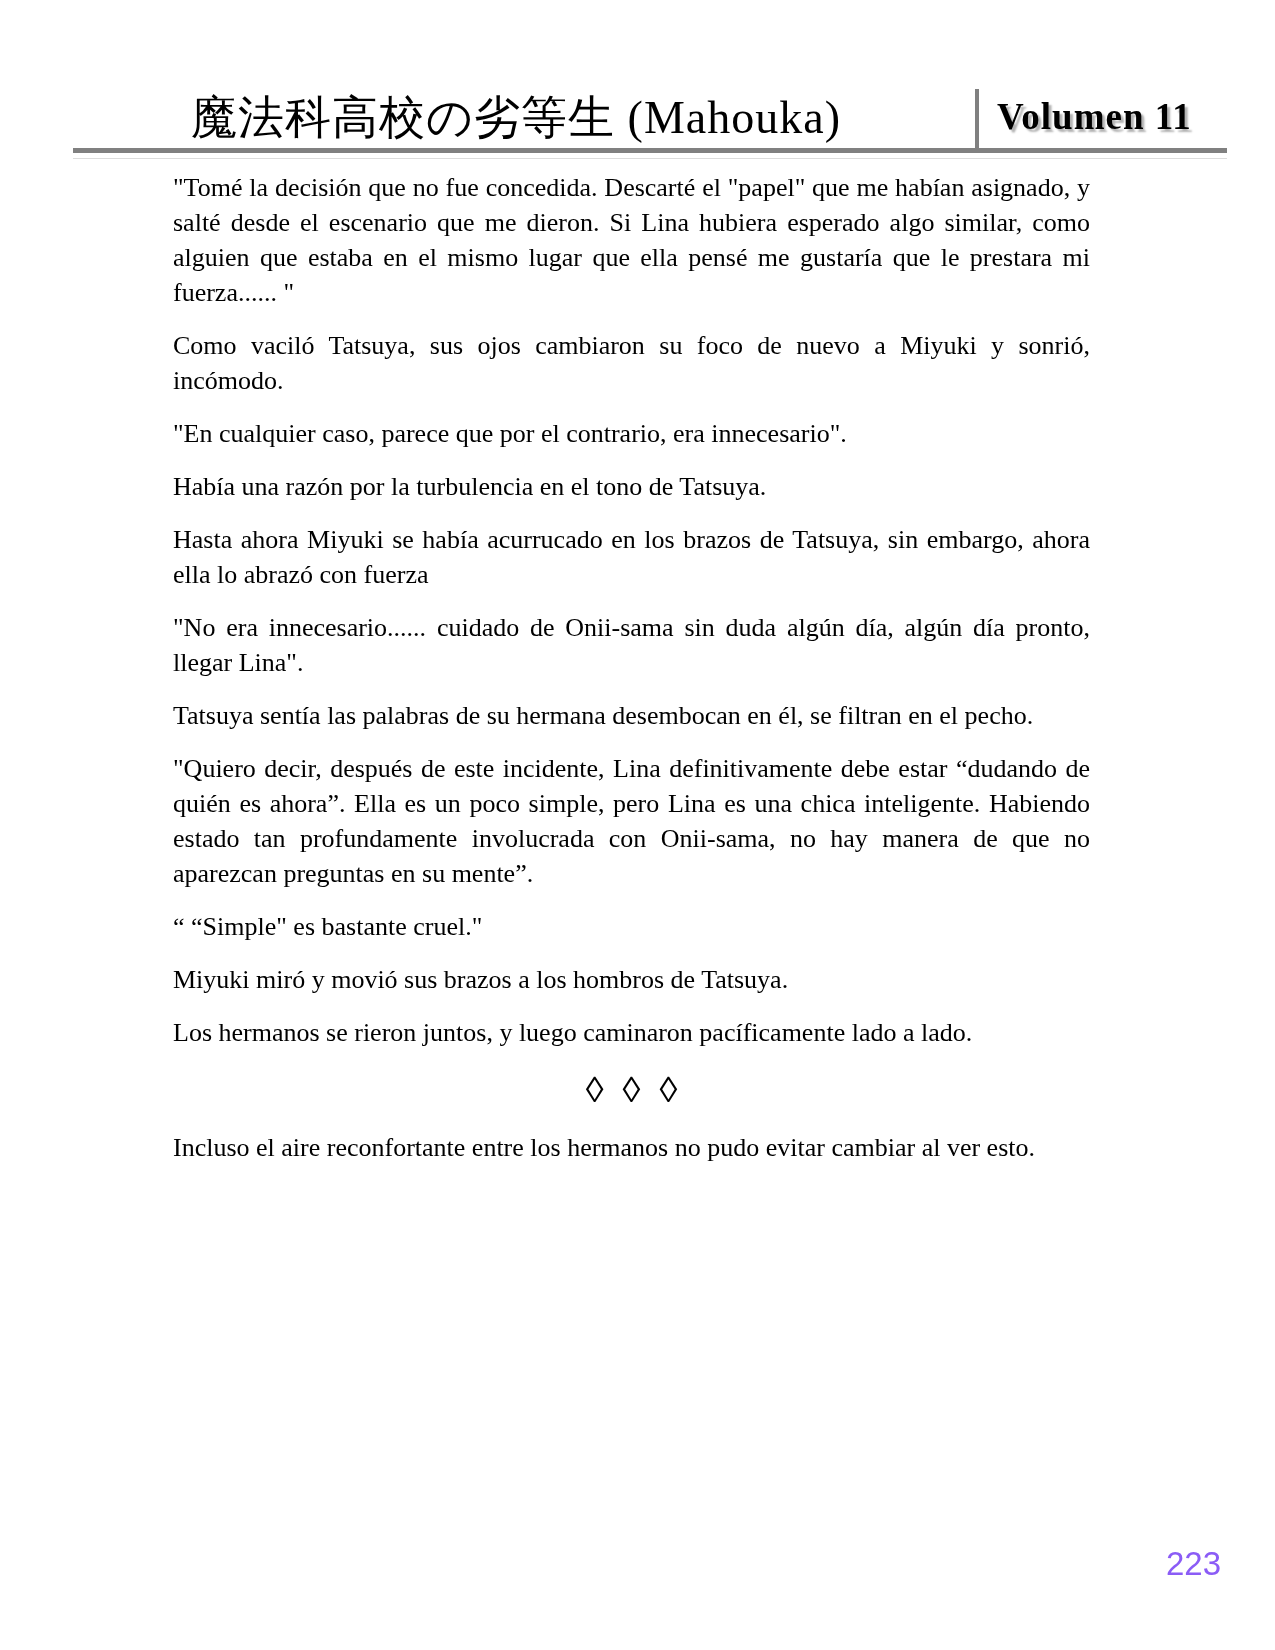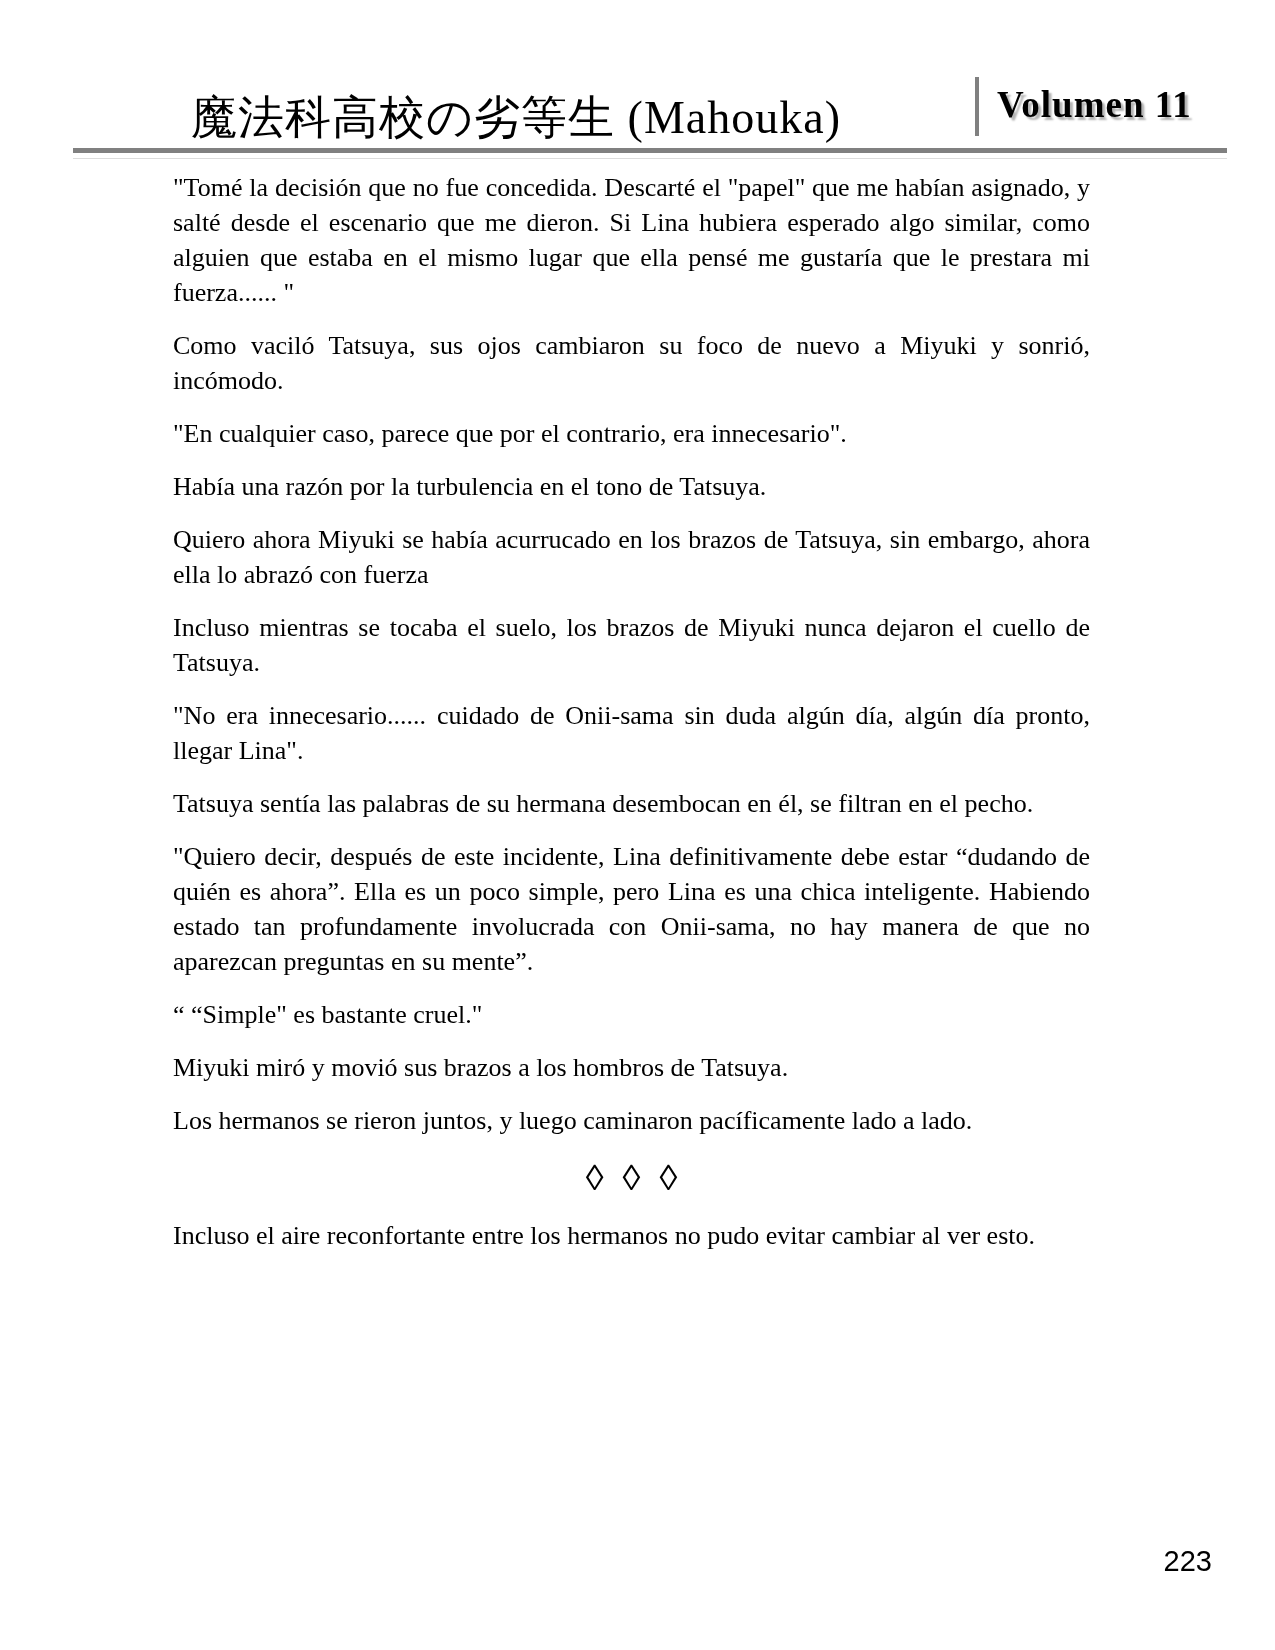--- a/index.html
+++ b/index.html
@@ -14,21 +14,21 @@
   }
 
   
   .header {
     position: absolute;
     left: 73px;
     right: 48px;
     top: 64px;
     height: 84px;
     display: flex;
-    align-items: center;
+    align-items: flex-end;
     border-bottom: 5px solid #808080;
   }
   .title {
     align-self: flex-end;
     margin: 0 0 4px 118px;
     font-size: 46px;
     font-weight: normal;
     line-height: 1.1;
     white-space: nowrap;
     letter-spacing: 1px;
@@ -79,24 +79,24 @@
     line-height: 44px;
     word-spacing: 10px;
     font-weight: normal;
   }
   .closing { margin-bottom: 17px; }
 
   
   .page-number {
     position: absolute;
     top: 1545px;
-    right: 63px;
+    right: 54px;
     font-family: "Liberation Sans", "DejaVu Sans", sans-serif;
-    font-size: 29px;
-    color: #000000;
+    font-size: 33px;
+    color: #8b5cf6;
   }
 </style>
 </head>
 <body>
 
 <div class="page">
 
   <header class="header">
     <h1 class="title">魔法科高校の劣等生 (Mahouka)</h1>
     <div class="header-spacer"></div>
@@ -105,22 +105,21 @@
     </div>
   </header>
   <div class="rule-thin"></div>
 
   <main class="content">
     <div>
         <p class="para">"Tomé la decisión que no fue concedida. Descarté el "papel" que me habían asignado, y salté desde el escenario que me dieron. Si Lina hubiera esperado algo similar, como alguien que estaba en el mismo lugar que ella pensé me gustaría que le prestara mi fuerza...... "</p>
         <p class="para">Como vaciló Tatsuya, sus ojos cambiaron su foco de nuevo a Miyuki y sonrió, incómodo.</p>
         <p class="para">"En cualquier caso, parece que por el contrario, era innecesario".</p>
         <p class="para">Había una razón por la turbulencia en el tono de Tatsuya.</p>
-        <p class="para">Quiero ahora Miyuki se había acurrucado en los brazos de Tatsuya, sin embargo, ahora ella lo abrazó con fuerza</p>
-        <p class="para">Incluso mientras se tocaba el suelo, los brazos de Miyuki nunca dejaron el cuello de Tatsuya.</p>
+        <p class="para">Hasta ahora Miyuki se había acurrucado en los brazos de Tatsuya, sin embargo, ahora ella lo abrazó con fuerza</p>
         <p class="para">"No era innecesario...... cuidado de Onii-sama sin duda algún día, algún día pronto, llegar Lina".</p>
         <p class="para">Tatsuya sentía las palabras de su hermana desembocan en él, se filtran en el pecho.</p>
         <p class="para">"Quiero decir, después de este incidente, Lina definitivamente debe estar  “dudando de quién es ahora”. Ella es un poco simple, pero Lina es una chica inteligente. Habiendo estado tan profundamente involucrada con Onii-sama, no hay manera de que no aparezcan preguntas en su mente”.</p>
         <p class="para">“ “Simple" es bastante cruel."</p>
         <p class="para">Miyuki miró y movió sus brazos a los hombros de Tatsuya.</p>
         <p class="para">Los hermanos se rieron juntos, y luego caminaron pacíficamente lado a lado.</p>
       </div>
     <div class="divider">◊ ◊ ◊</div>
     <p class="para closing">Incluso el aire reconfortante entre los hermanos no pudo evitar cambiar al ver esto.</p>
   </main>

